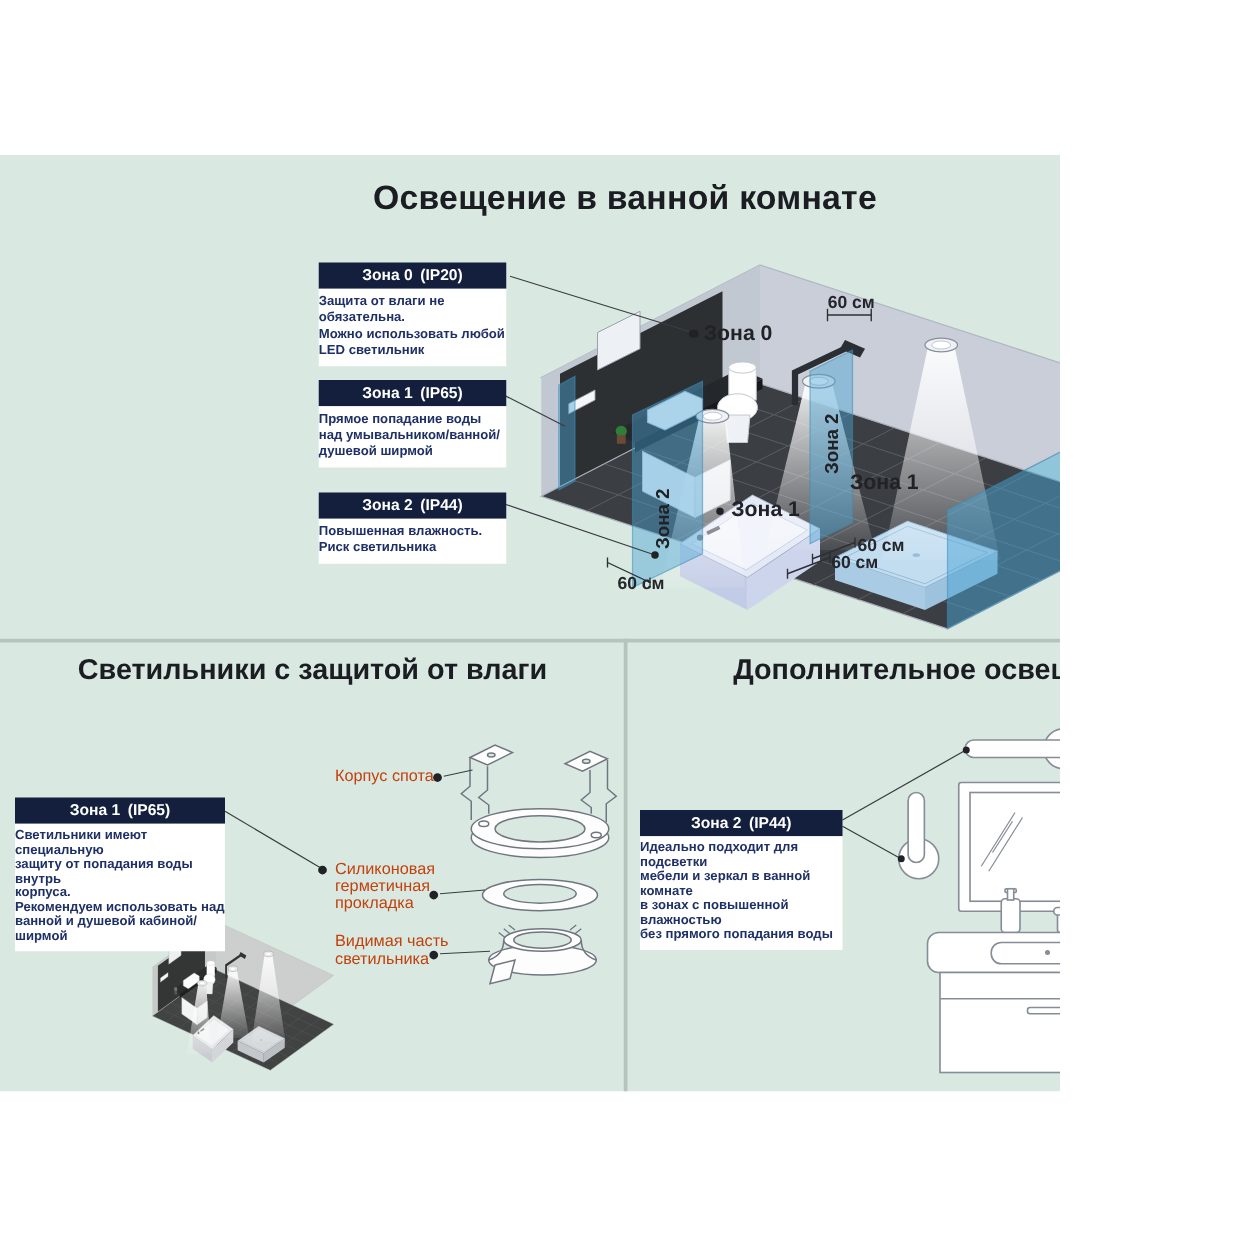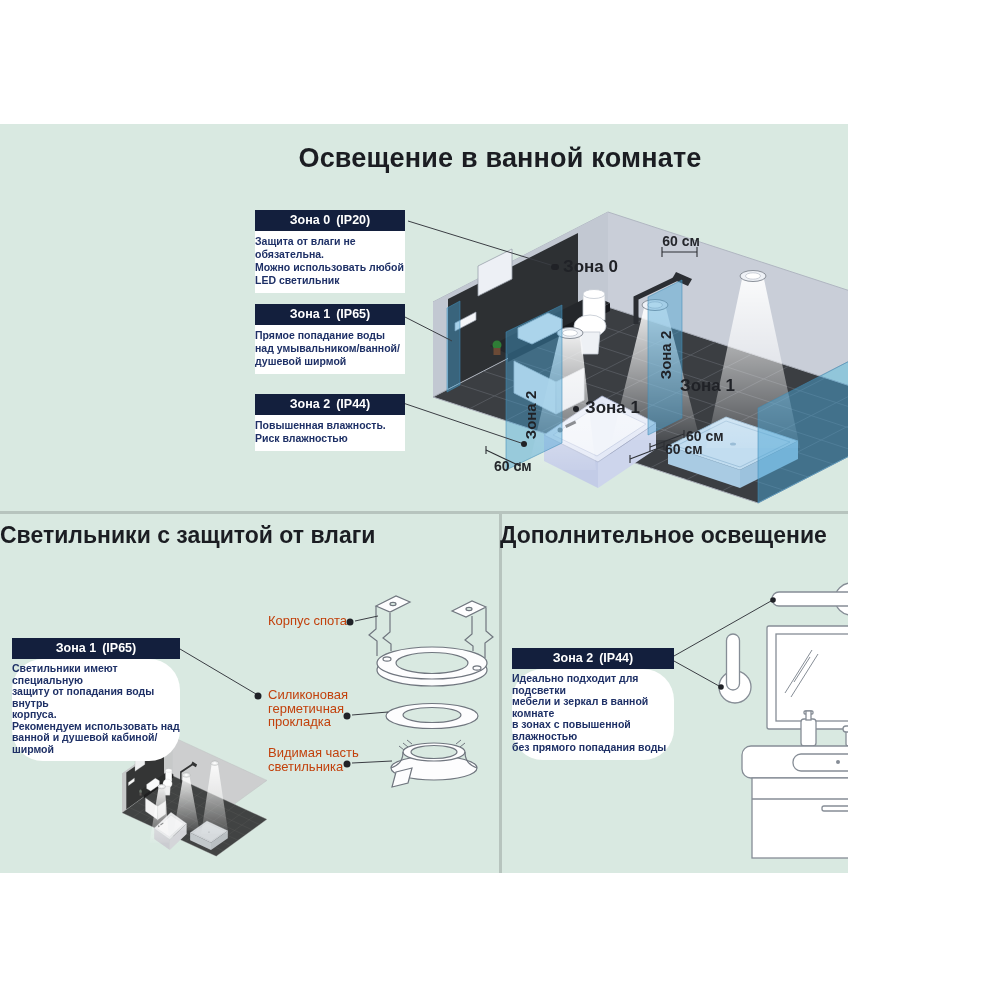--- a/index.html
+++ b/index.html
@@ -4,30 +4,30 @@
 <style>
   html,body{margin:0;padding:0;background:#ffffff;}
   #canvas{position:relative;width:848px;height:1000px;background:#ffffff;overflow:hidden;
           font-family:"Liberation Sans","DejaVu Sans",sans-serif;}
   #content-bg{position:absolute;left:0;top:124px;width:1000px;height:749px;background:#d9e9e1;}
   .divider-h{position:absolute;left:0;top:511px;width:1000px;height:3px;background:#b7c4be;}
   .divider-v{position:absolute;left:499px;top:511px;width:3px;height:362px;background:#b7c4be;}
 
   .main-title{position:absolute;left:0;top:143px;width:1000px;text-align:center;
               font-size:27px;font-weight:700;color:#1b1d22;letter-spacing:.2px;}
-  .section-title{position:absolute;top:522px;width:500px;
+  .section-title{position:absolute;top:522px;width:500px;text-align:center;
                  font-size:23px;font-weight:700;color:#1b1d22;}
   .st-left{left:0;} .st-right{left:500px;}
 
   .zbox{position:absolute;box-shadow:0 0 0 0;}
   .zbox-h{background:#131f3d;color:#ffffff;font-weight:700;font-size:12.5px;
           text-align:center;padding:3px 2px 4px;display:flex;justify-content:center;gap:6px;}
   .zbox-b{background:#ffffff;color:#1e3066;font-weight:700;font-size:10.5px;
           line-height:13px;padding:4px 0 6px;}
-  .zbox-b.tight{line-height:11.5px;border-radius:31px;}
+  .zbox-b.tight{line-height:11.5px;}
 
   .ztitle{position:absolute;font-weight:700;font-size:17px;color:#202227;white-space:nowrap;}
   .vlabel{position:absolute;width:60px;height:16px;text-align:center;font-weight:700;
           font-size:15px;color:#202227;transform:rotate(-90deg);}
   .dot{position:absolute;width:6px;height:6px;border-radius:50%;background:#202227;}
   .meas{position:absolute;font-weight:700;font-size:14px;color:#24262b;white-space:nowrap;}
   .plabel{position:absolute;font-weight:400;font-size:13px;line-height:13.5px;
           color:#c2410c;white-space:nowrap;}
   svg{position:absolute;}
 </style>
@@ -280,21 +280,21 @@
     </div>
   </div>
 
   <div class="zbox" style="left:255px;top:394px;width:150px">
     <div class="zbox-h">
       <span>Зона 2</span>
       <span>(IP44)</span>
     </div>
     <div class="zbox-b">
       <div>Повышенная влажность.</div>
-      <div>Риск влажностью</div>
+      <div>Риск светильника</div>
     </div>
   </div>
 
   <div class="dot" style="left:551px;top:264px"></div>
   <div class="ztitle" style="left:563px;top:257px">Зона 0</div>
 
   <div class="dot" style="left:573px;top:406px"></div>
   <div class="ztitle" style="left:585px;top:398px">Зона 1</div>
 
   <div class="ztitle" style="left:680px;top:376px">Зона 1</div>

